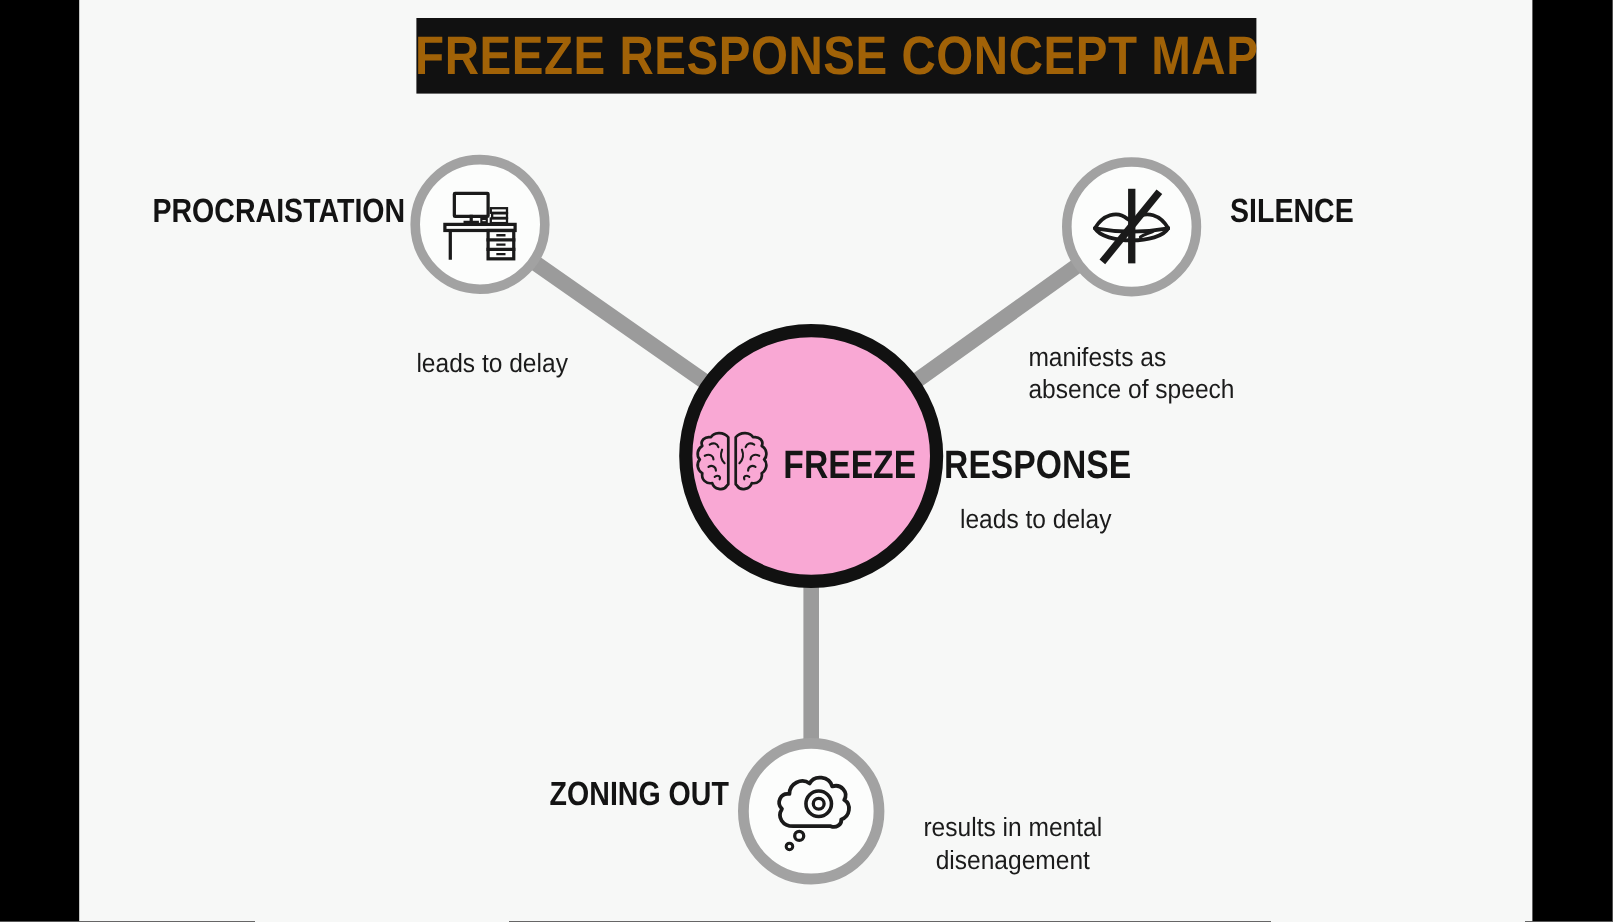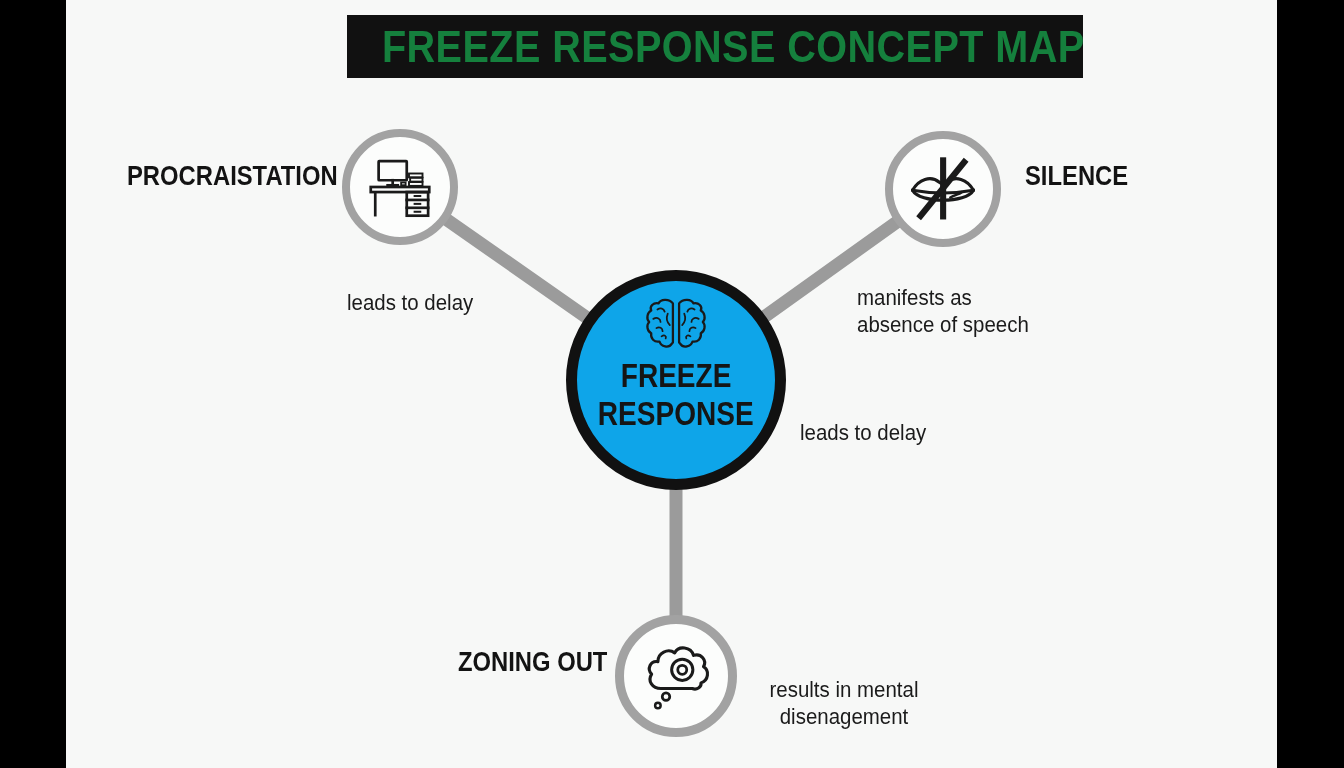--- a/index.html
+++ b/index.html
@@ -6,41 +6,41 @@
   .stage {
     position:relative; width:1344px; height:768px; overflow:hidden;
     background:#f7f8f7; font-family:"Liberation Sans", sans-serif; color:#161616;
   }
   .letterbox { position:absolute; top:0; bottom:0; background:#000; }
   .letterbox.left  { left:0; width:66px; }
   .letterbox.right { right:0; width:67px; }
 
   .title-banner {
     position:absolute; left:347px; top:15px; width:700px; height:63px;
-    background:#111; color:#15803d; display:flex; align-items:center; justify-content:center;padding-left:36px;
+    background:#111; color:#a16207; display:flex; align-items:center; justify-content:center;
   }
   .title-banner span {
     font-size:45px; font-weight:700; white-space:nowrap;
     transform:scaleX(0.88); letter-spacing:0.5px;
   }
 
   svg.connectors { position:absolute; left:0; top:0; }
 
   .node {
     position:absolute; border-radius:50%; box-sizing:border-box;
     background:#fcfdfc; display:flex; align-items:center; justify-content:center;
   }
   .node.satellite { border:8px solid #a2a2a2; }
   #node-procrastination { left:342px; top:129px; width:116px; height:116px; }
   #node-silence         { left:885px; top:131px; width:116px; height:116px; }
   #node-zoning          { left:615px; top:615px; width:122px; height:122px; border-width:9px; }
   #node-center {
     left:566px; top:270px; width:220px; height:220px;
-    border:11px solid #111; background:#0ea5e9;
-    flex-direction:column; justify-content:flex-start; padding-top:14px;
+    border:11px solid #111; background:#f9a8d4;
+    flex-direction:row; justify-content:flex-start; padding-top:14px;
   }
   .center-line {
     font-weight:700; font-size:33px; line-height:38px; color:#151515;
     transform:scaleX(0.85); white-space:nowrap;
   }
   .center-icon { margin-bottom:4px; }
 
   .node-label {
     position:absolute; font-weight:700; font-size:28px; color:#131313;
     white-space:nowrap; transform:scaleX(0.85); transform-origin:left center;

